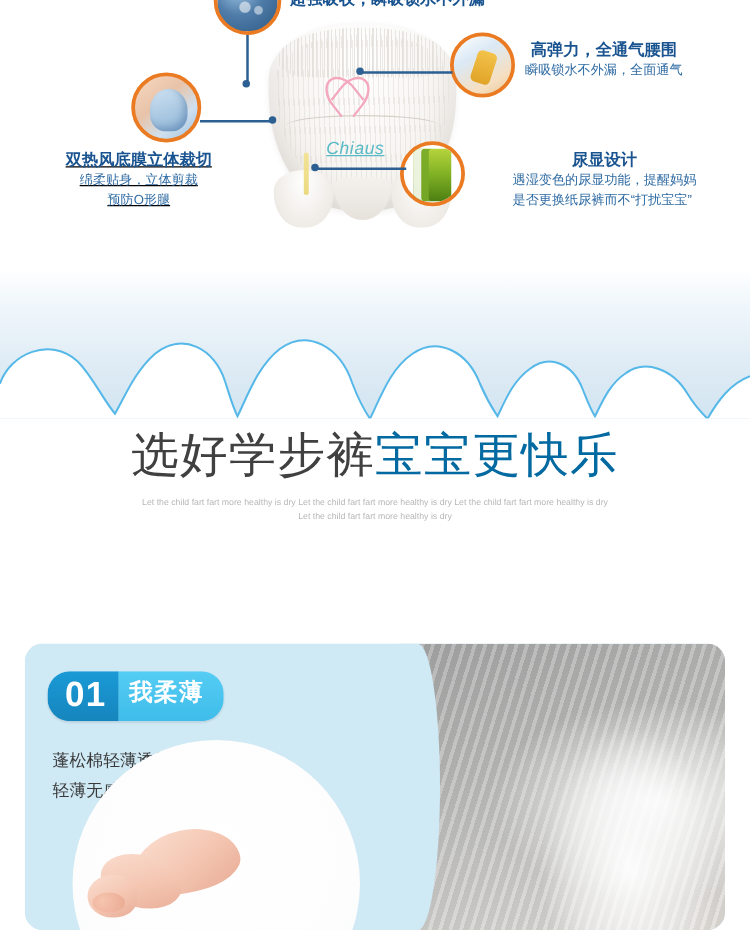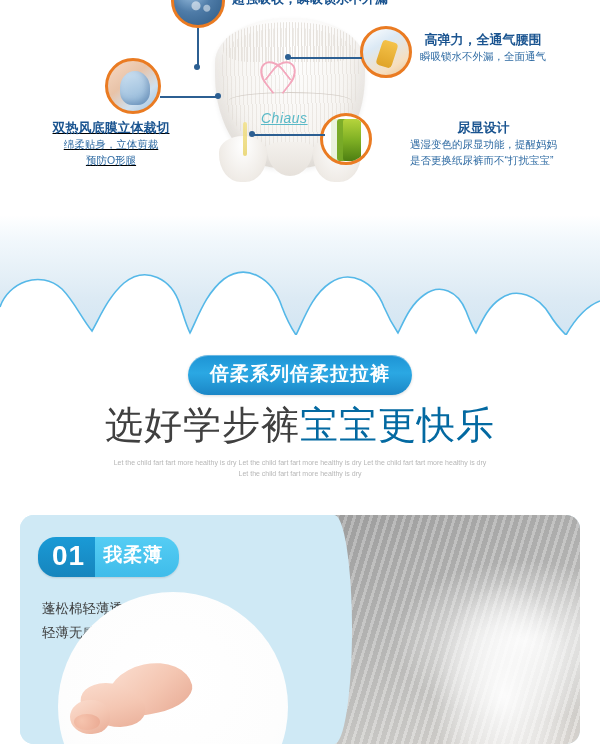--- a/index.html
+++ b/index.html
@@ -396,21 +396,20 @@
 </div>
 
 <div class="wave-section">
   <svg class="wave-svg" viewBox="0 0 600 70" preserveAspectRatio="none">
     <path d="M0,70 L0,42 C8,18 40,4 62,24 C74,36 82,54 92,66 C100,52 108,32 124,18 C146,0 172,14 180,40 C184,52 186,60 190,68 C198,52 206,28 224,14 C246,-2 272,12 282,42 C288,58 292,64 296,70 C304,54 312,30 330,18 C350,4 374,16 384,42 C390,56 394,62 398,68 C404,56 410,40 424,30 C440,18 458,26 466,46 C470,56 472,62 476,68 C482,56 488,42 500,34 C516,22 538,30 550,50 C556,60 560,64 566,70 C574,56 584,42 600,36 L600,70 Z" fill="#ffffff"></path>
     <path d="M0,42 C8,18 40,4 62,24 C74,36 82,54 92,66 C100,52 108,32 124,18 C146,0 172,14 180,40 C184,52 186,60 190,68 C198,52 206,28 224,14 C246,-2 272,12 282,42 C288,58 292,64 296,70 C304,54 312,30 330,18 C350,4 374,16 384,42 C390,56 394,62 398,68 C404,56 410,40 424,30 C440,18 458,26 466,46 C470,56 472,62 476,68 C482,56 488,42 500,34 C516,22 538,30 550,50 C556,60 560,64 566,70 C574,56 584,42 600,36" fill="none" stroke="#55b8e8" stroke-width="1.6"></path>
   </svg>
 </div>
 
 <div class="title-section">
-  <div class="pill">倍柔系列倍柔拉拉裤</div>
   <div class="headline">
     <span class="grey">选好学步裤</span><span class="blue">宝宝更快乐</span>
   </div>
   <div class="subtext">
     <div>Let the child fart fart more healthy is dry Let the child fart fart more healthy is dry Let the child fart fart more healthy is dry</div>
     <div>Let the child fart fart more healthy is dry</div>
   </div>
 </div>
 
 <div class="card-section">

